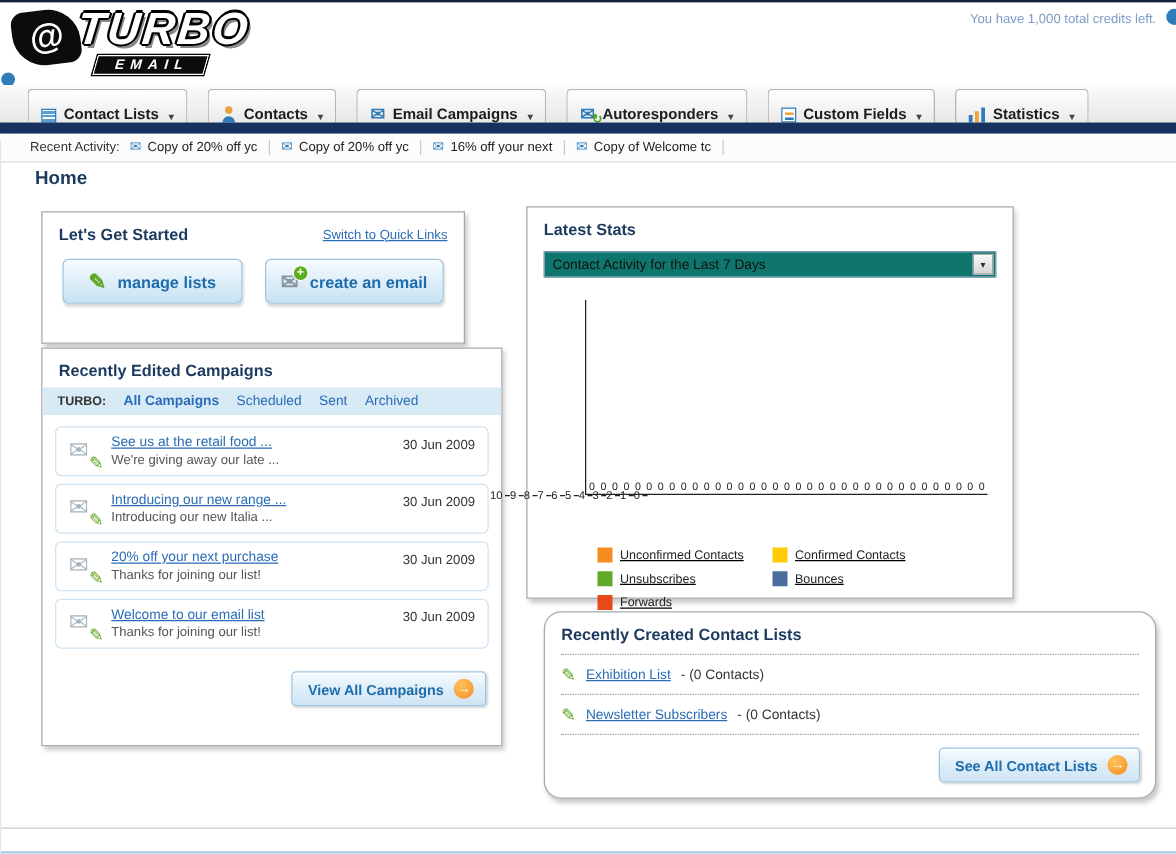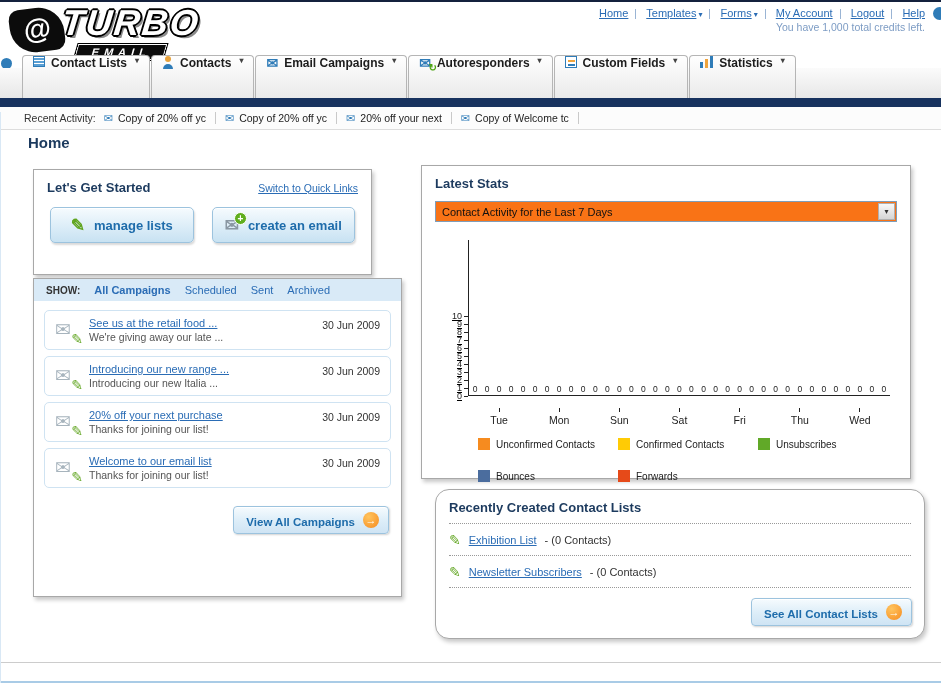--- a/index.html
+++ b/index.html
@@ -20,21 +20,21 @@
   .nav-sep { display:inline-block; width:1px; height:10px; background:#9ab4d4; margin:0 7px; vertical-align:middle; }
   .nav-caret { font-size:8px; color:#2a6cb5; margin-left:2px; }
   .login-line { margin-top:6px; font-size:10.5px; color:#7d9cc4; }
   .credits-line { margin-top:2px; font-size:10.5px; color:#7d9cc4; }
   .corner-dot-right { position:absolute; right:-5px; top:5px; width:13px; height:13px; border-radius:50%; background:#2f7cb8; }
   .edge-dot-left { position:absolute; left:1px; top:56px; width:11px; height:11px; border-radius:50%; background:#2f7cb8; }
   .edge-curve { position:absolute; left:5px; top:67px; width:10px; height:40px; border-left:2px solid #8fc0e8; border-radius:0 0 0 14px; transform:rotate(9deg); }
 
   
   .tabbar { position:absolute; left:0; top:66px; right:0; height:30px; background:linear-gradient(#fbfbfb,#e7e7e7); padding-left:22px; display:flex; align-items:flex-end; }
-  .tab { display:inline-flex; align-items:flex-start; gap:6px; height:43px; padding:0 10px; margin-right:1px; border:1px solid #b5b5b5; border-bottom:none; border-radius:4px 4px 0 0; background:linear-gradient(#ffffff,#eaeaea); font-size:12px; font-weight:bold; color:#1c1c1c; cursor:pointer; white-space:nowrap; }
+  .tab { display:inline-flex; align-items:flex-end; gap:6px; height:27px; padding:0 10px; margin-right:16px; border:1px solid #b5b5b5; border-bottom:none; border-radius:4px 4px 0 0; background:linear-gradient(#ffffff,#eaeaea); font-size:12px; font-weight:bold; color:#1c1c1c; cursor:pointer; white-space:nowrap; }
   .tab-caret { font-size:8px; color:#444; margin-left:2px; }
   .darkbar { position:absolute; left:0; top:96px; right:0; height:9px; background:#17325e; }
 
   .ti { display:inline-block; line-height:1; }
   .ti-list { width:12px; height:11px; border:1px solid #2f7cb8; background:repeating-linear-gradient(to bottom, #fff 0 1px, #5a9fd4 1px 3px); }
   .ti-person { position:relative; width:12px; height:13px; }
   .ti-person::before { content:""; position:absolute; left:3px; top:0; width:6px; height:6px; border-radius:50%; background:#e8a23c; }
   .ti-person::after { content:""; position:absolute; left:1px; bottom:0; width:10px; height:5px; border-radius:5px 5px 0 0; background:#2f7cb8; }
   .ti-mail { color:#2f7cb8; font-size:14px; }
   .ti-mail-wrap { position:relative; color:#2f7cb8; font-size:14px; }
@@ -46,21 +46,21 @@
   .activitybar { position:absolute; left:0; top:105px; right:0; height:23px; background:#fcfcfc; border-bottom:1px solid #ddd; display:flex; align-items:center; padding-left:24px; }
   .act-label { font-size:10.5px; color:#333; margin-right:8px; }
   .act-item { display:inline-flex; align-items:center; gap:5px; margin-right:9px; padding-right:9px; border-right:1px solid #c9c9c9; font-size:10.5px; color:#222; cursor:pointer; }
   .act-env { color:#2f7cb8; font-size:11px; line-height:1; }
 
   
   .page-title { position:absolute; left:28px; top:132px; font-size:15px; font-weight:bold; color:#1c3a5e; }
   .panel { position:absolute; background:#fff; border:1px solid #a8a8a8; box-shadow:2px 3px 4px rgba(0,0,0,0.22); }
   #panel-get-started { left:33px; top:167px; width:339px; height:106px; }
   #panel-campaigns   { left:33px; top:276px; width:369px; height:319px; }
-  #panel-stats       { left:421px; top:163px; width:490px; height:314px; }
+  #panel-stats       { left:421px; top:163px; width:390px; height:314px; }
   #panel-lists       { left:435px; top:487px; width:490px; height:150px;border-radius:14px; }
 
   .panel-head { display:flex; justify-content:space-between; align-items:center; padding:10px 13px 6px; }
   .panel-title { font-size:13px; font-weight:bold; color:#1c3a5e; }
   .small-link { font-size:10.5px; }
 
   
   .gs-buttons { display:flex; gap:18px; padding:6px 16px 0; }
   .gs-btn { flex:1; height:36px; border:1px solid #9cc3de; border-radius:5px; background:linear-gradient(#f6fbfe 0%, #dcedf8 55%, #c8e2f2 100%); box-shadow:inset 0 1px 0 #fff, 1px 2px 2px rgba(0,0,0,0.15); display:flex; align-items:center; justify-content:center; gap:9px; color:#1e6cab; font-weight:bold; font-size:13px; cursor:pointer; }
   .gs-pencil { color:#5fa41e; font-size:17px; line-height:1; }
@@ -78,33 +78,33 @@
   .camp-icon .env { position:absolute; left:0; top:0; font-size:19px; color:#a7b4bd; line-height:1; }
   .camp-icon .pen { position:absolute; right:0; bottom:-2px; font-size:14px; color:#5fa41e; line-height:1; }
   .camp-title { display:block; font-size:11px; color:#2a6cb5; text-decoration:underline; }
   .camp-sub { display:block; font-size:10.5px; color:#555; margin-top:2px; }
   .camp-date { position:absolute; right:10px; top:8px; font-size:10.5px; color:#333; }
   .panel-foot { text-align:right; padding:12px 12px 0; }
   .btn-blue { display:inline-flex; align-items:flex-end; gap:8px; background:linear-gradient(#f6fbfe 0%, #dcedf8 55%, #cfe4f4 100%); border:1px solid #9cc3de; border-radius:4px; padding:5px 9px 5px 12px; color:#1e6cab; font-weight:bold; font-size:11.5px; cursor:pointer; box-shadow:inset 0 1px 0 #fff, 1px 1px 2px rgba(0,0,0,0.18); }
   .btn-arrow { width:16px; height:16px; border-radius:50%; background:radial-gradient(circle at 35% 30%, #ffc45e, #f68b1f); color:#fff; font-weight:bold; font-size:11px; line-height:16px; text-align:center; }
 
   
-  .stats-dd { position:relative; margin:4px 13px 0; height:21px; border:1px solid #7f9db9; background:#f97316; font-size:11px; color:#111; display:flex; align-items:center; padding:0 24px 0 6px; cursor:pointer; }
+  .stats-dd { position:relative; margin:4px 13px 0; height:21px; border:1px solid #7f9db9; background:#0f766e; font-size:11px; color:#111; display:flex; align-items:center; padding:0 24px 0 6px; cursor:pointer; }
   .dd-btn { position:absolute; right:1px; top:1px; bottom:1px; width:17px; background:linear-gradient(#f8f8f8,#d5d5d5); border:1px solid #b0b0b0; display:flex; align-items:center; justify-content:center; font-size:8px; color:#333; }
   .chart-wrap { position:relative; margin:14px 12px 0 20px; height:198px; }
-  #chart-yaxis { position:absolute; left:0; top:0; bottom:34px; width:26px; display:flex; flex-direction:column; justify-content:flex-end; align-items:flex-end;text-decoration:underline; }
+  #chart-yaxis { position:absolute; left:0; top:0; bottom:34px; width:26px; display:flex; flex-direction:row; justify-content:center; align-items:flex-end; }
   .ytick { height:8px; display:flex; align-items:center; font-size:9px; color:#222; }
   .ytick::after { content:""; display:inline-block; width:4px; height:1px; background:#222; margin-left:2px; }
   .chart-plot { position:absolute; left:26px; right:8px; top:4px; bottom:38px; border-left:1px solid #222; border-bottom:1px solid #222; }
   #chart-zeros { position:absolute; left:27px; right:8px; bottom:40px; display:flex; }
   .zgroup { flex:1; display:flex; justify-content:space-around; font-size:8.5px; color:#222; }
   #chart-xlabels { position:absolute; left:27px; right:8px; bottom:8px; display:flex; }
   .xlab { flex:1; text-align:center; font-size:10.5px; color:#222; }
   .xlab::before { content:""; display:block; width:1px; height:4px; background:#222; margin:0 auto 2px; }
-  .legend { margin:4px 10px 0 56px; display:flex; flex-wrap:wrap; row-gap:20px; }
+  .legend { margin:4px 10px 0 56px; display:flex; flex-wrap:wrap; row-gap:7px;text-decoration:underline; }
   .legend-item { width:140px; display:flex; align-items:center; gap:6px; font-size:10px; color:#222; }
   .legend-box { width:12px; height:12px; flex:0 0 12px; }
 
   
   .lists-title { margin:0 13px; padding:10px 0 8px; border-bottom:1px dotted #999; font-size:13px; font-weight:bold; color:#1c3a5e; }
   .list-item { margin:0 13px; padding:9px 0 8px; border-bottom:1px dotted #999; display:flex; align-items:center; gap:8px; font-size:11px; }
   .list-pen { color:#5fa41e; font-size:14px; line-height:1; }
   .list-count { color:#333; }
   .lists-foot { position:absolute; right:12px; bottom:12px; }
 
@@ -119,28 +119,20 @@
 <div id="app">
 
   <div class="header">
     <div class="logo">
       <div class="logo-mark"><span>@</span></div>
       <div class="logo-turbo">TURBO</div>
       <div class="logo-email">EMAIL</div>
     </div>
 
     <div class="top-right">
-      <div class="top-nav">
-        <a class="blue-link">Home</a><span class="nav-sep"></span>
-        <a class="blue-link">Templates</a><span class="nav-caret">▾</span><span class="nav-sep"></span>
-        <a class="blue-link">Forms</a><span class="nav-caret">▾</span><span class="nav-sep"></span>
-        <a class="blue-link">My Account</a><span class="nav-sep"></span>
-        <a class="blue-link">Logout</a><span class="nav-sep"></span>
-        <a class="blue-link">Help</a>
-      </div>
       <div class="credits-line">You have 1,000 total credits left.</div>
     </div>
     <div class="corner-dot-right"></div>
   </div>
   <div class="edge-dot-left"></div>
   <div class="edge-curve"></div>
 
   <div class="tabbar">
     <div class="tab">
       <span class="ti ti-list"></span>
@@ -180,21 +172,21 @@
     <span class="act-item">
       <span class="act-env">✉</span>
       <span>Copy of 20% off yc</span>
     </span>
     <span class="act-item">
       <span class="act-env">✉</span>
       <span>Copy of 20% off yc</span>
     </span>
     <span class="act-item">
       <span class="act-env">✉</span>
-      <span>20% off your next</span>
+      <span>16% off your next</span>
     </span>
     <span class="act-item">
       <span class="act-env">✉</span>
       <span>Copy of Welcome tc</span>
     </span>
   </div>
 
   <div class="page-title">Home</div>
 
   <div class="panel" id="panel-get-started">
@@ -208,22 +200,25 @@
         <span>manage lists</span>
       </div>
       <div class="gs-btn">
         <span class="gs-mail-wrap"><span>✉</span><span class="plus-badge">+</span></span>
         <span>create an email</span>
       </div>
     </div>
   </div>
 
   <div class="panel" id="panel-campaigns">
+    <div class="panel-head">
+      <span class="panel-title">Recently Edited Campaigns</span>
+    </div>
     <div class="filterbar">
-      <span class="show-label">SHOW:</span>
+      <span class="show-label">TURBO:</span>
       <span class="filter-link active">All Campaigns</span>
       <span class="filter-link">Scheduled</span>
       <span class="filter-link">Sent</span>
       <span class="filter-link">Archived</span>
     </div>
     <div class="camp-list">
       <div class="camp-item">
         <span class="camp-icon">
             <span class="env">✉</span>
             <span class="pen">✎</span>
@@ -335,29 +330,20 @@
             <span>0</span>
           </div>
           <div class="zgroup">
             <span>0</span>
             <span>0</span>
             <span>0</span>
             <span>0</span>
             <span>0</span>
           </div>
         </div>
-      <div id="chart-xlabels">
-          <div class="xlab">Tue</div>
-          <div class="xlab">Mon</div>
-          <div class="xlab">Sun</div>
-          <div class="xlab">Sat</div>
-          <div class="xlab">Fri</div>
-          <div class="xlab">Thu</div>
-          <div class="xlab">Wed</div>
-        </div>
     </div>
     <div class="legend" id="chart-legend">
         <div class="legend-item">
           <span class="legend-box" style="background: rgb(246, 139, 31);"></span>
           <span>Unconfirmed Contacts</span>
         </div>
         <div class="legend-item">
           <span class="legend-box" style="background: rgb(255, 203, 5);"></span>
           <span>Confirmed Contacts</span>
         </div>

